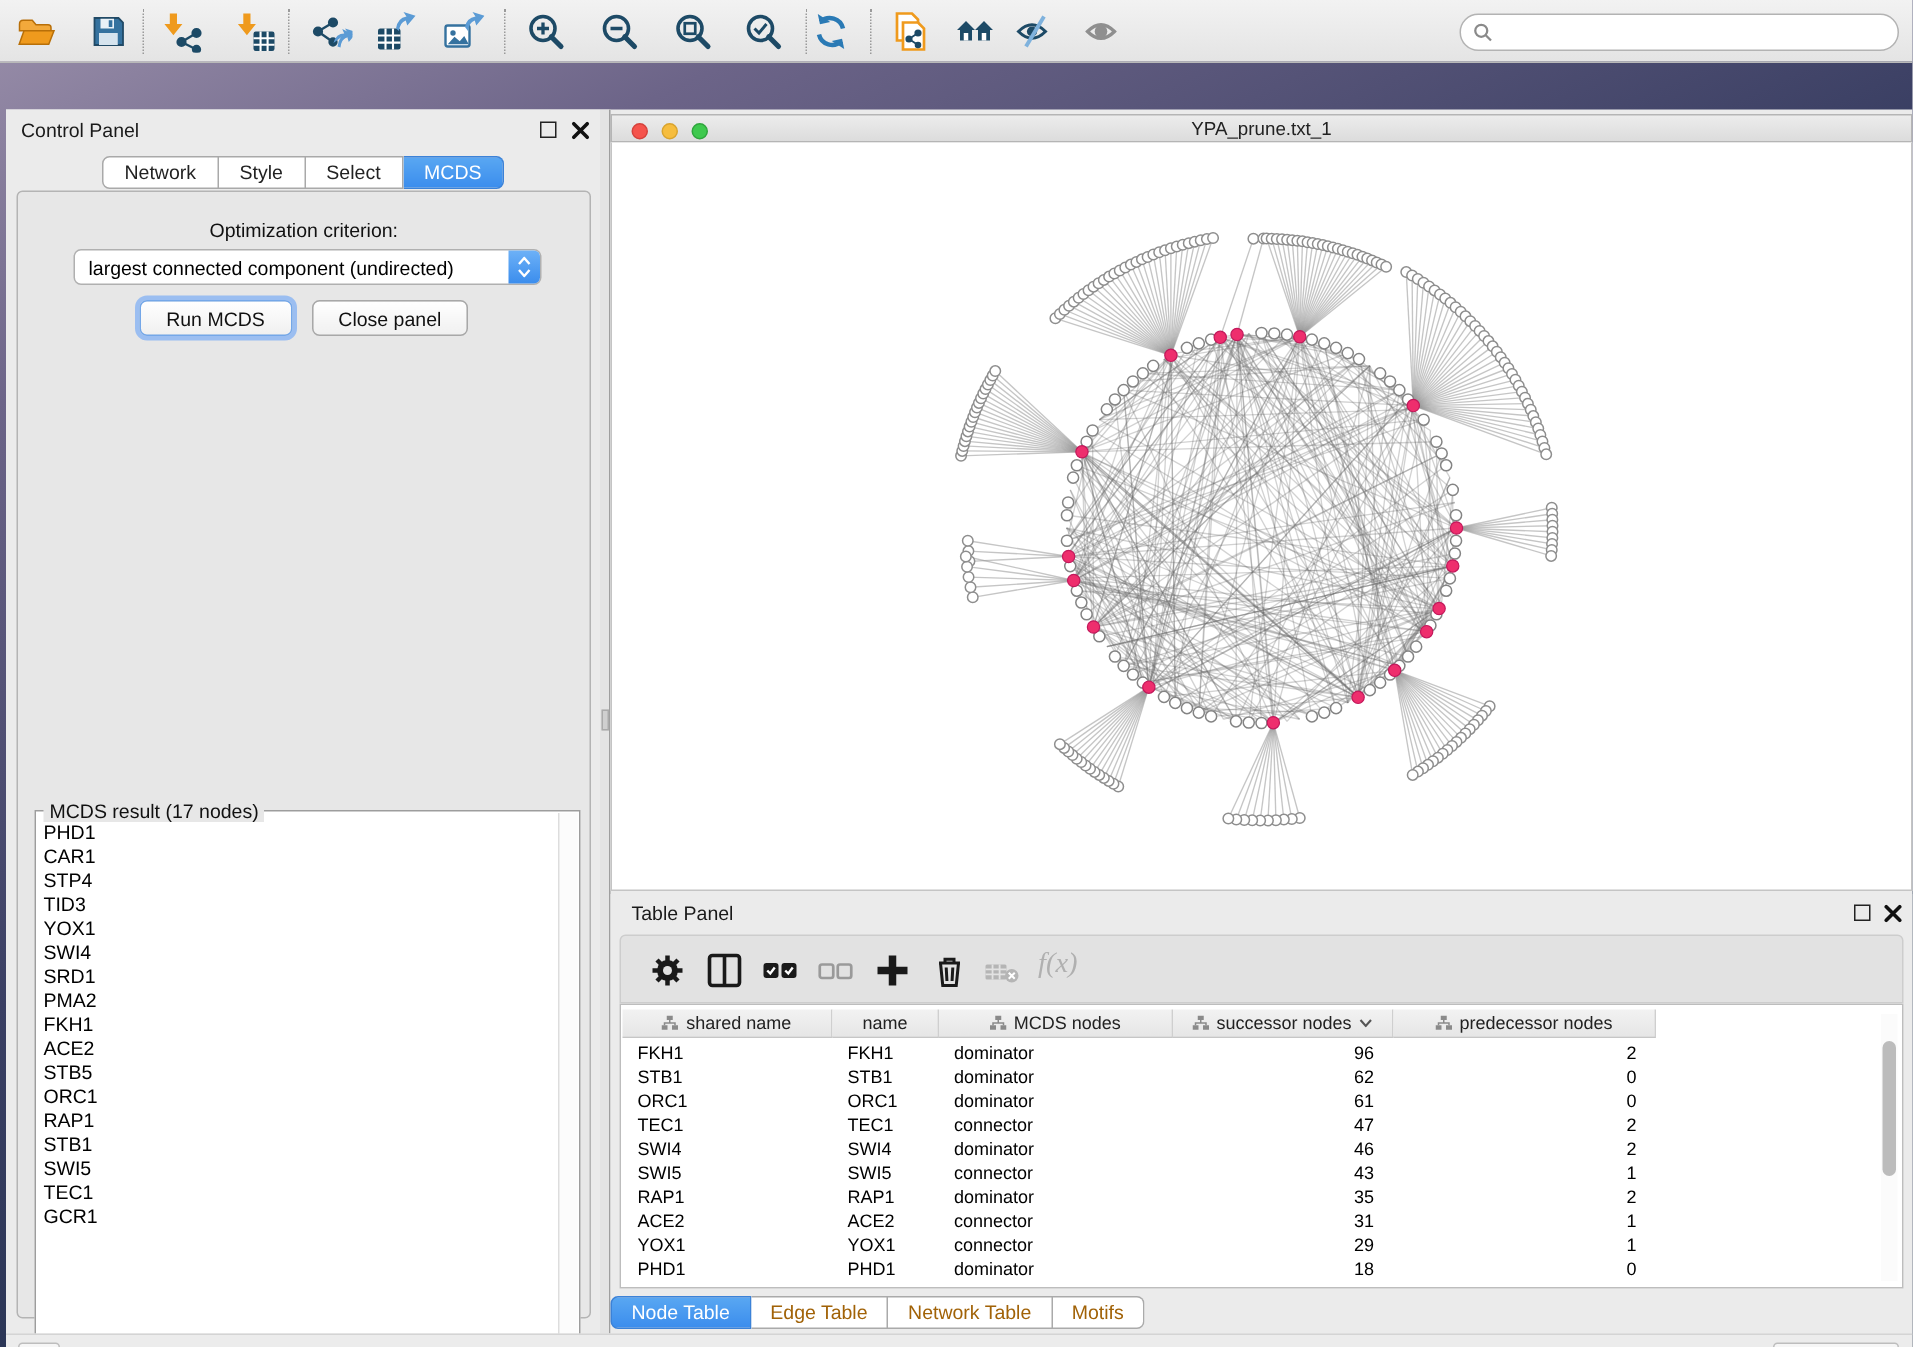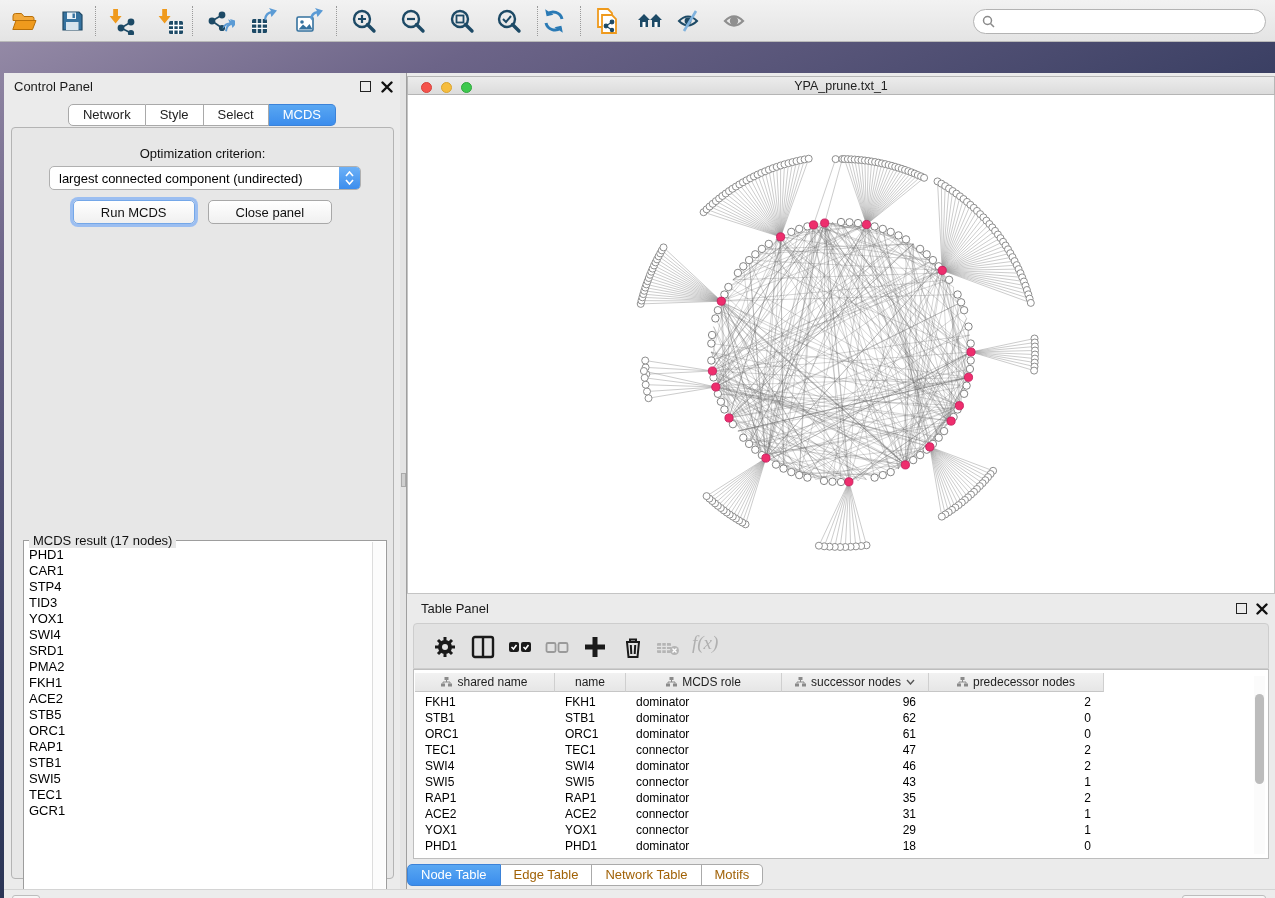--- a/index.html
+++ b/index.html
@@ -30,21 +30,21 @@
   .tab.active { background:linear-gradient(#59a7f2,#3b8ded); color:#fff; border-color:#3b82d8; }
   .cp-inner { position:absolute; left:7px; top:54px; width:383px; height:752px;
     background:#e7e7e7; border:1px solid #b4b4b4; border-radius:4px; }
   .opt-label { position:absolute; left:0; top:18px; width:100%; text-align:center; font-size:13px; color:#111; }
   .combo { position:absolute; left:37px; top:38px; width:312px; height:24px; background:#fff;
     border:1px solid #b0b0b0; border-radius:5px; font-size:13px; display:flex; align-items:center; }
   .combo .val { flex:1; padding-left:9px; white-space:nowrap; overflow:hidden; }
   .combo .spin { width:21px; height:22px; border-radius:0 4px 4px 0;
     background:linear-gradient(#6db1f7,#3b8ded); display:flex; flex-direction:column; align-items:center; justify-content:center; gap:2px; }
   .btnrow { position:absolute; left:0; top:72px; width:100%; display:flex; justify-content:center; gap:13px; }
-  .pbtn { height:24px; padding:0 27px; font-size:13px; background:linear-gradient(#ffffff,#f0f0f0);
+  .pbtn { height:24px; padding:0 17px; font-size:13px; background:linear-gradient(#ffffff,#f0f0f0);
     border:1px solid #a8a8a8; border-radius:5px; color:#111; }
   .pbtn.focused { box-shadow:0 0 0 3px rgba(92,156,250,.55); border-color:#74a7e8; }
   .fieldset { position:absolute; left:11px; top:412px; width:364px; height:372px; border:1px solid #9d9d9d; background:#fff; }
   .fieldset .legend { position:absolute; left:5px; top:-8px; background:#e7e7e7; padding:0 4px; font-size:13px; color:#111; }
   .mcds-list { position:absolute; left:1px; top:6px; width:345px; height:360px; overflow:hidden;
     font-size:13px; line-height:16px; padding-left:4px; color:#000; }
   .mcds-scroll { position:absolute; right:1px; top:1px; width:13px; height:365px; background:#fcfcfc; border-left:1px solid #ddd; }
   
   .vsplit { position:absolute; left:396px; top:0; width:7px; height:816px; background:#e4e4e4; border-right:1px solid #9f9f9f; }
   .vgrip { position:absolute; left:1px; top:400px; width:5px; height:14px; background:#cfcfcf; border:1px solid #aaa; }
@@ -1149,21 +1149,21 @@
               </div>
               <div class="th" style="width:156px">
                 <svg width="11" height="10">
                   <g fill="#8a8a8a">
                     <rect x="3.5" y="0" width="4" height="3"></rect>
                     <rect x="0" y="6.5" width="4" height="3"></rect>
                     <rect x="7" y="6.5" width="4" height="3"></rect>
                   </g>
                   <path d="M5.5 3 v2 M2 6.5 v-1.5 h7 v1.5" stroke="#8a8a8a" fill="none"></path>
                 </svg>
-                <span>MCDS role</span>
+                <span>MCDS nodes</span>
               </div>
               <div class="th" style="width:147px">
                 <svg width="11" height="10">
                   <g fill="#8a8a8a">
                     <rect x="3.5" y="0" width="4" height="3"></rect>
                     <rect x="0" y="6.5" width="4" height="3"></rect>
                     <rect x="7" y="6.5" width="4" height="3"></rect>
                   </g>
                   <path d="M5.5 3 v2 M2 6.5 v-1.5 h7 v1.5" stroke="#8a8a8a" fill="none"></path>
                 </svg>

